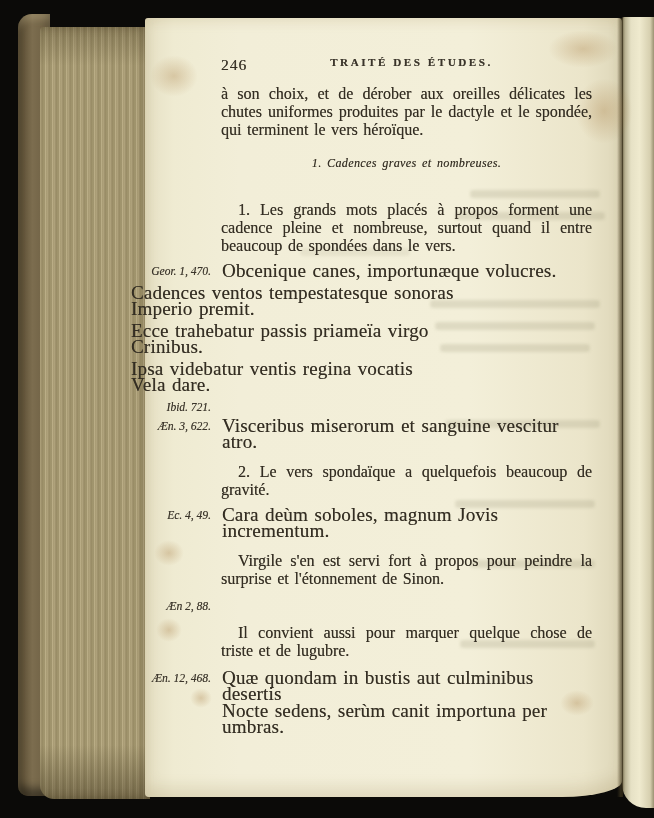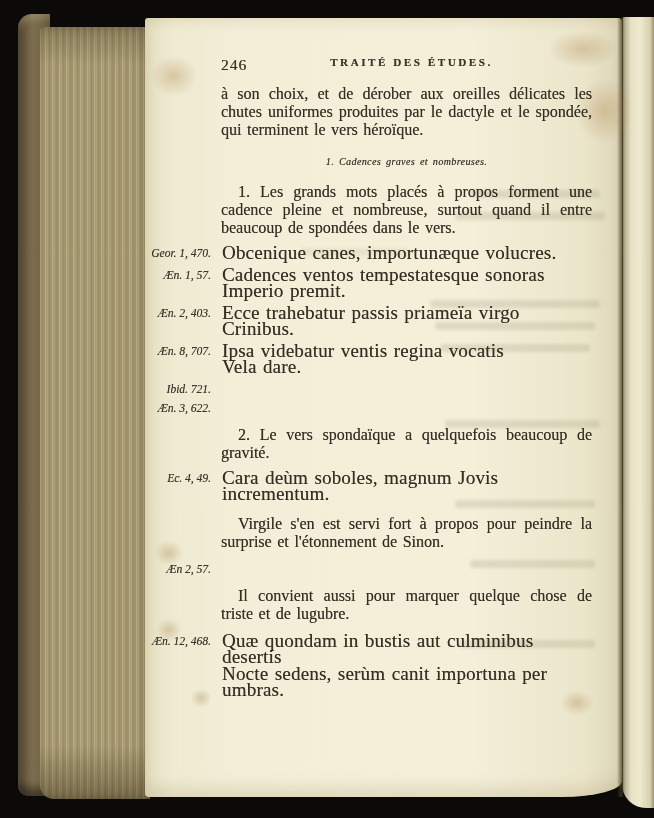--- a/index.html
+++ b/index.html
@@ -75,22 +75,22 @@
   .running-title{
     text-align:center;font-size:11px;letter-spacing:2.6px;
     font-weight:bold;color:#3a342a;padding-left:10px;
   }
   .para{
     font-size:16px;line-height:18px;text-align:justify;
     word-spacing:1.6px;margin:0 0 4px 0;
   }
   .indent{text-indent:17px;}
   .section-heading{
-    text-align:center;font-style:italic;font-size:10px;
-    margin:17px 0 16px 0;letter-spacing:.4px;word-spacing:2px;
+    text-align:center;font-style:italic;font-size:12px;
+    margin:17px 0 30px 0;letter-spacing:.4px;word-spacing:2px;
   }
   .quote{display:flex;margin-left:-90px;margin-bottom:5px;}
   .qref{
     width:80px;flex:none;text-align:right;padding-right:11px;
     font-style:italic;font-size:11.5px;padding-top:2px;color:#3a342a;
     white-space:nowrap;
   }
   .qtext{
     flex:1;font-size:19px;line-height:16.5px;white-space:pre-line;
     word-spacing:1.4px;letter-spacing:.2px;
@@ -139,52 +139,50 @@
 
     <div class="section-heading">1. Cadences graves et nombreuses.</div>
 
     <p class="para indent">1. Les grands mots placés à propos forment une cadence pleine et nombreuse, surtout quand il entre beaucoup de spondées dans le vers.</p>
 
     <div class="quote mt8">
       <div class="qref">Geor. 1, 470.</div>
       <div class="qtext">Obcenique canes, importunæque volucres.</div>
     </div>
     <div class="quote">
-      <div class="qref">Æn. 1, 57.</div>
       <div class="qtext">Cadences ventos tempestatesque sonoras
 Imperio premit.</div>
     </div>
     <div class="quote">
-      <div class="qref">Æn. 2, 403.</div>
       <div class="qtext">Ecce trahebatur passis priameïa virgo
 Crinibus.</div>
     </div>
     <div class="quote">
-      <div class="qref">Æn. 8, 707.</div>
       <div class="qtext">Ipsa videbatur ventis regina vocatis
 Vela dare.</div>
     </div>
     <div class="quote">
       <div class="qref">Ibid. 721.</div>
     </div>
     <div class="quote">
       <div class="qref">Æn. 3, 622.</div>
+      <div class="qtext">Visceribus miserorum et sanguine vescitur atro.</div>
     </div>
 
     <p class="para indent mt12">2. Le vers spondaïque a quelquefois beaucoup de gravité.</p>
 
     <div class="quote mt8">
       <div class="qref">Ec. 4, 49.</div>
       <div class="qtext">Cara deùm soboles, magnum Jovis incrementum.</div>
     </div>
 
     <p class="para indent mt12">Virgile s'en est servi fort à propos pour peindre la surprise et l'étonnement de Sinon.</p>
 
     <div class="quote mt10">
-      <div class="qref">Æn 2, 57.</div>
+      <div class="qref">Æn 2, 88.</div>
     </div>
 
     <p class="para indent mt12">Il convient aussi pour marquer quelque chose de triste et de lugubre.</p>
 
     <div class="quote mt10">
       <div class="qref">Æn. 12, 468.</div>
       <div class="qtext">Quæ quondam in bustis aut culminibus desertis
 Nocte sedens, serùm canit importuna per umbras.</div>
     </div>
 

